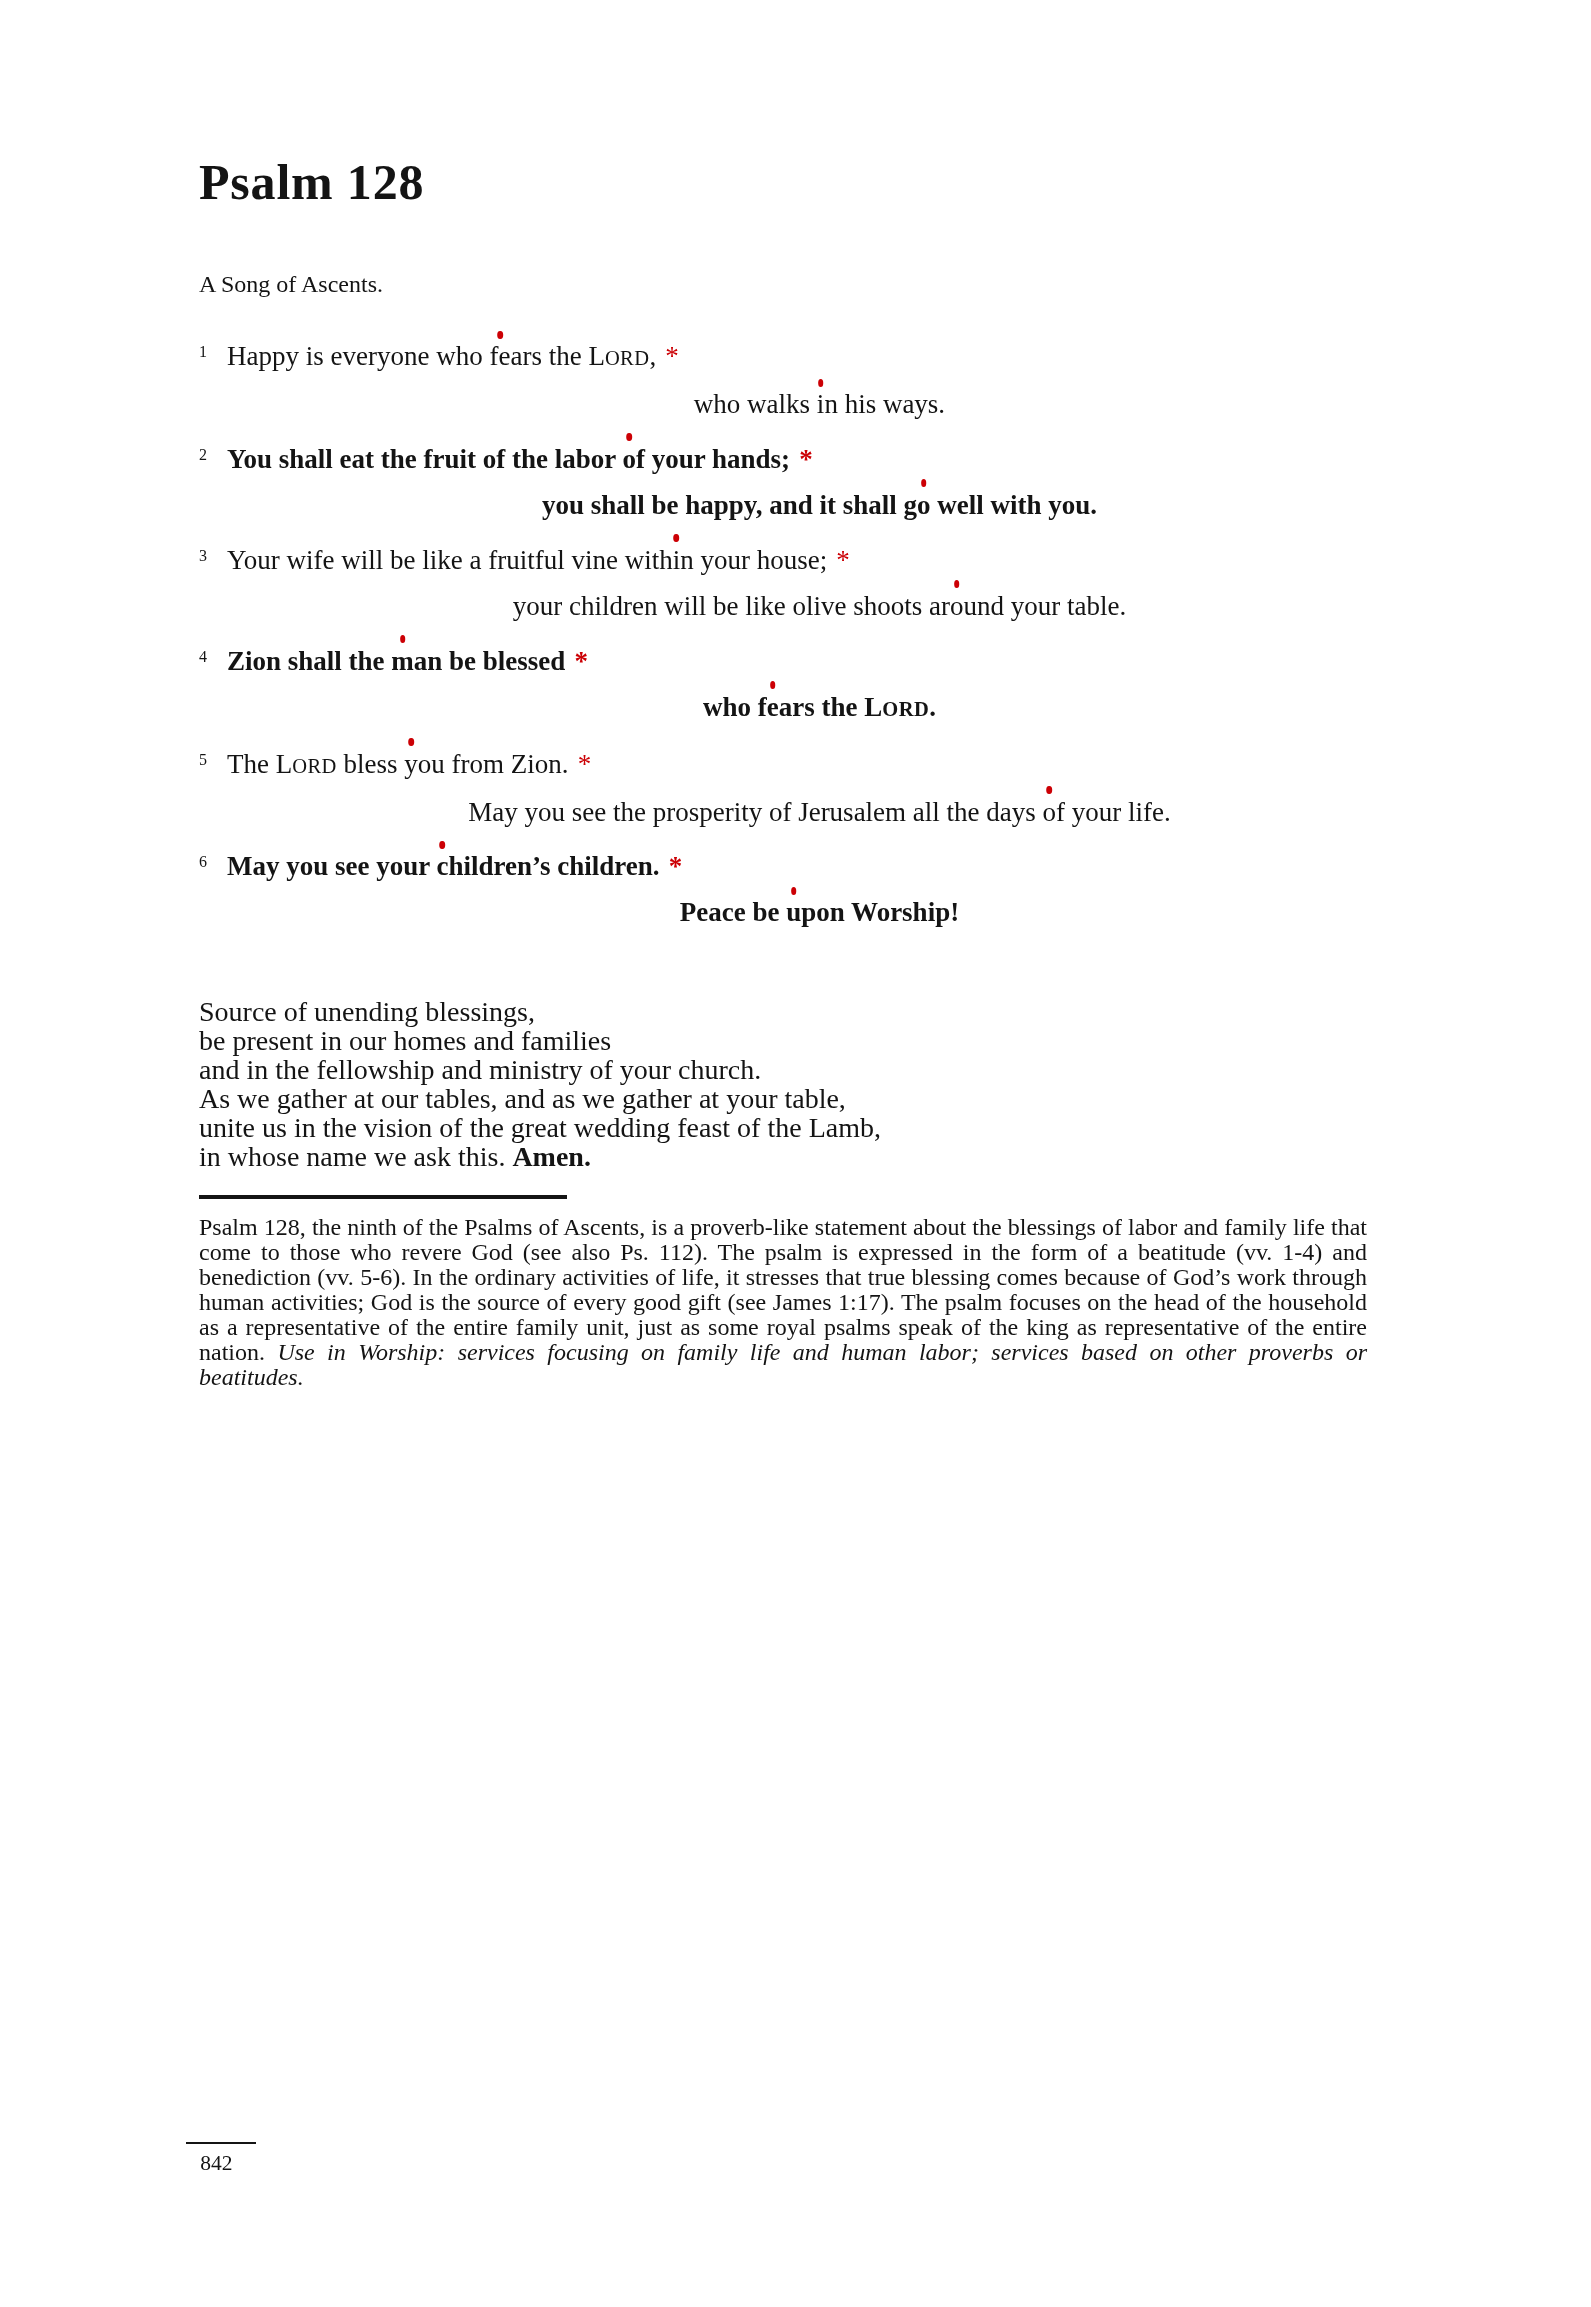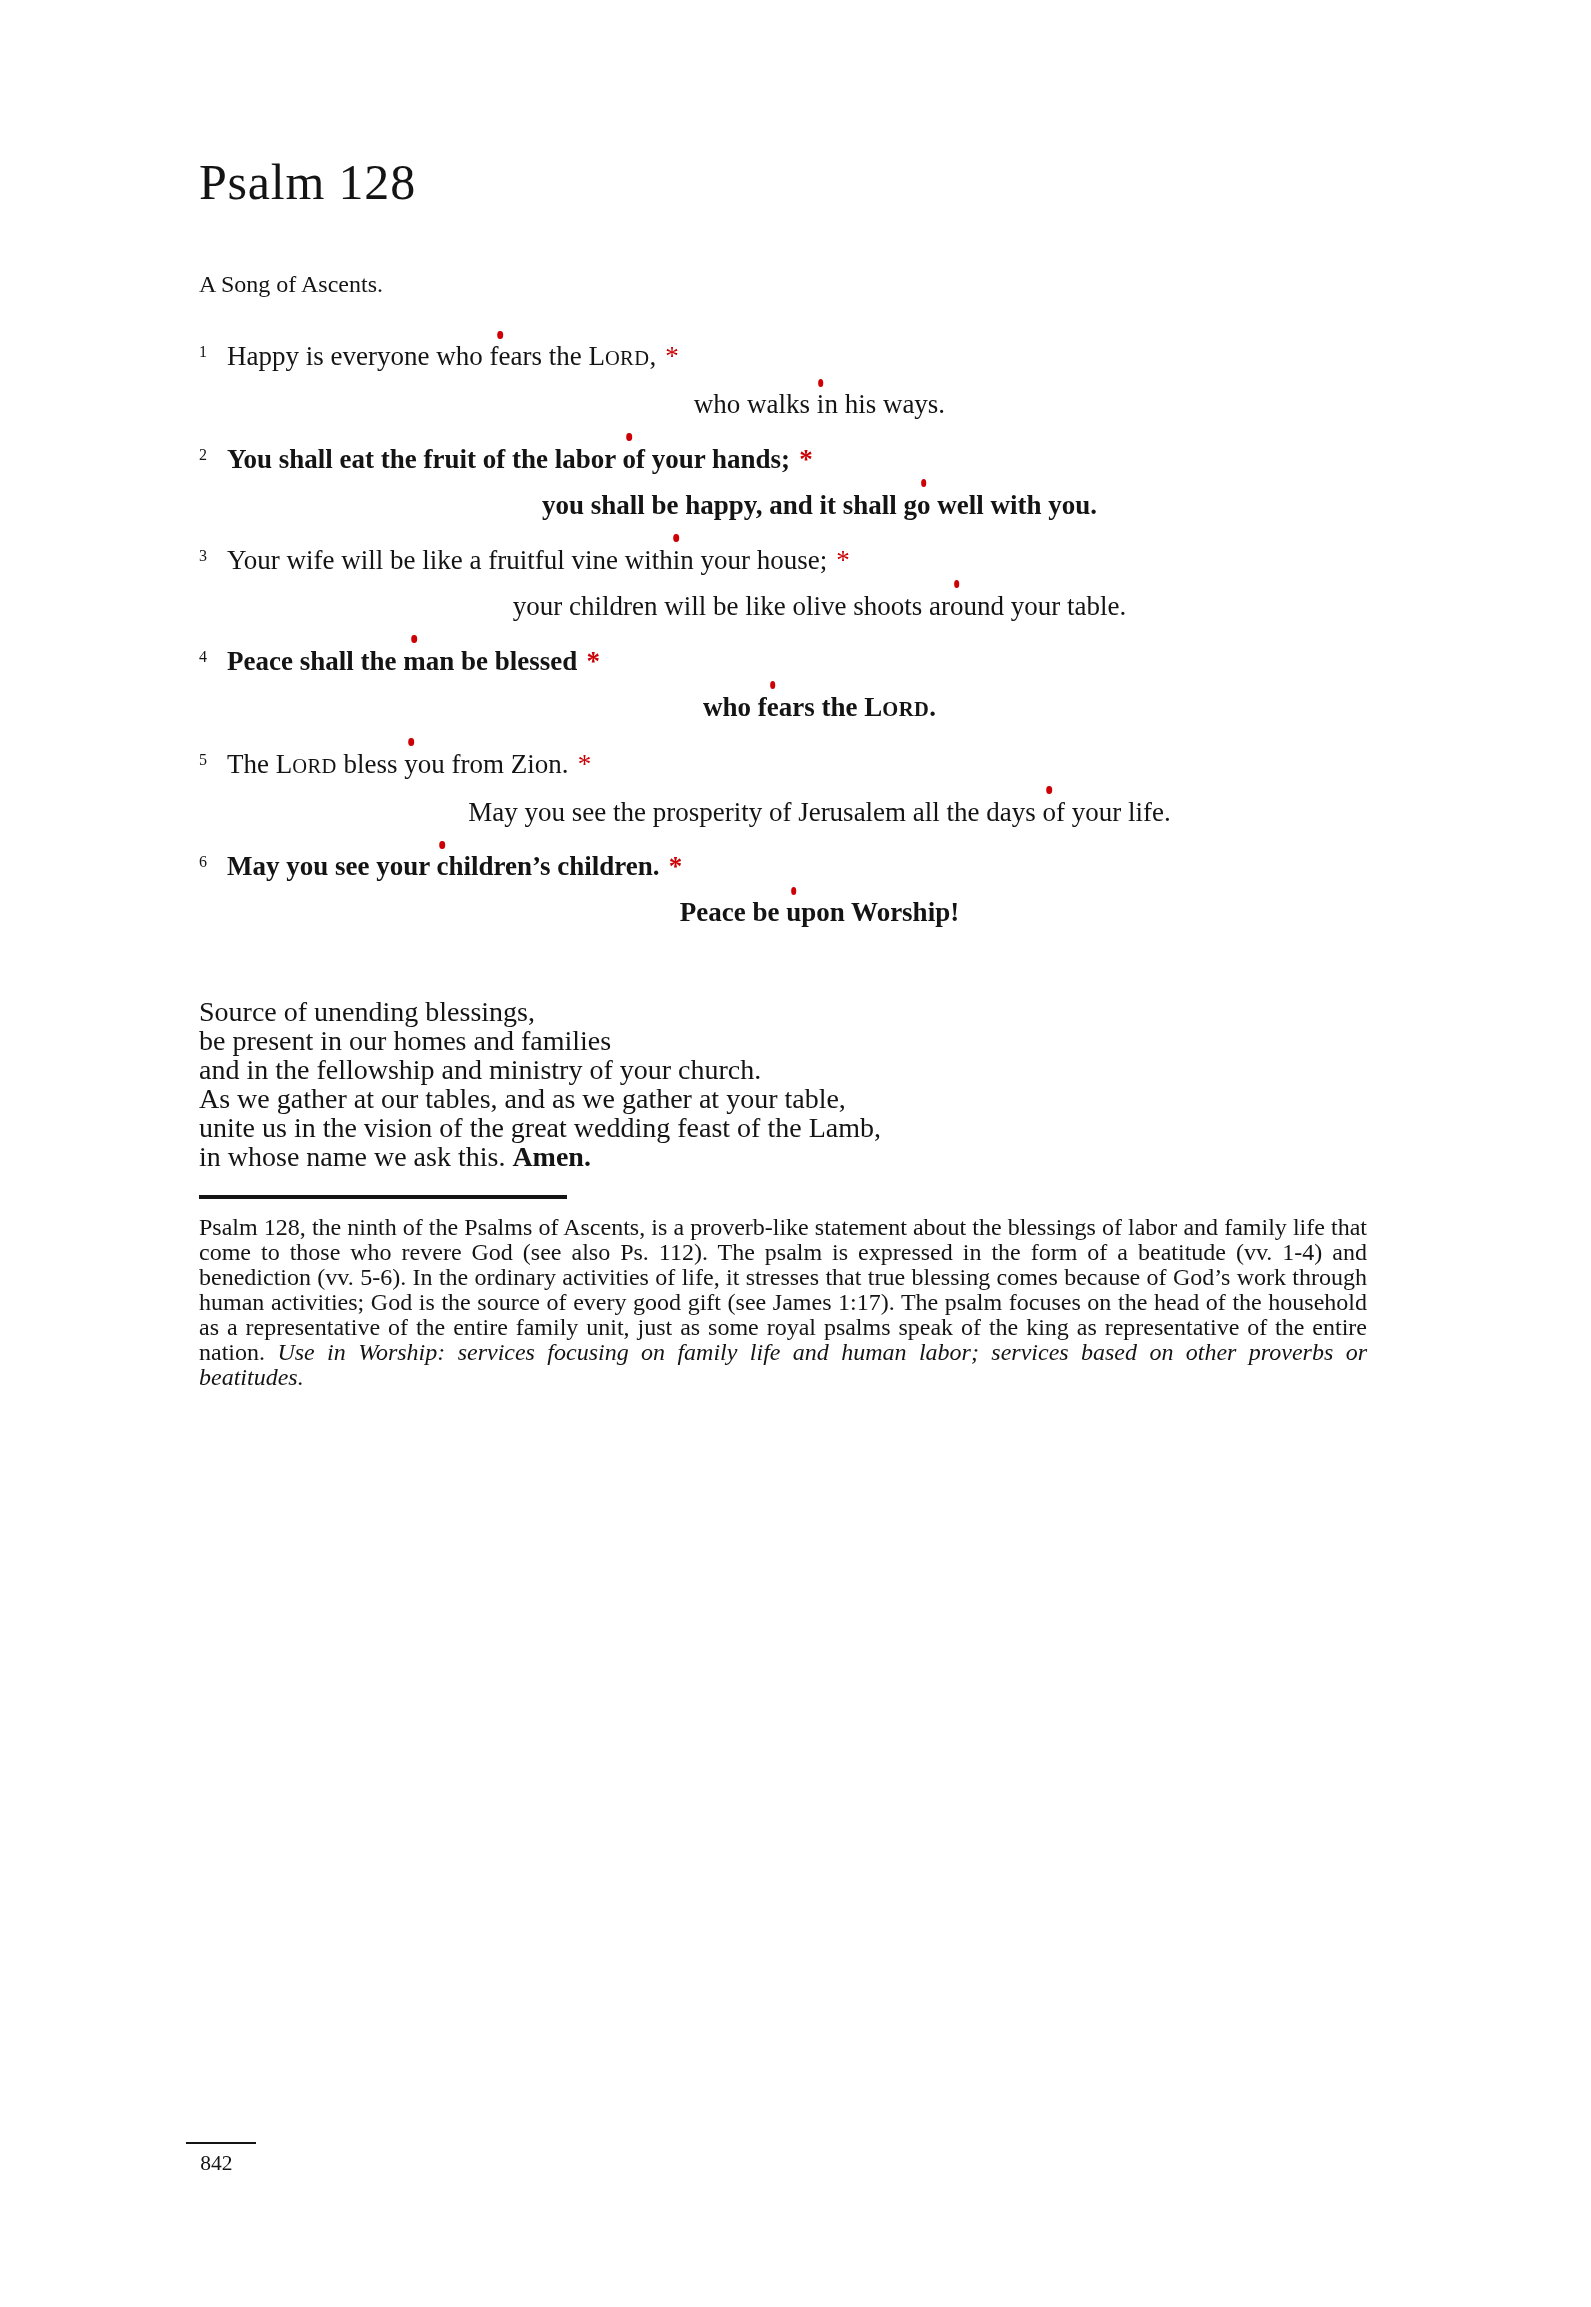--- a/index.html
+++ b/index.html
@@ -8,21 +8,21 @@
   }
   html,body{margin:0;padding:0;}
   body{
     width:1591px;height:2307px;background:#ffffff;
     font-family:"Liberation Serif", serif;color:var(--ink);
   }
   .page{position:relative;width:1591px;height:2307px;overflow:hidden;background:#ffffff;}
   .content{position:absolute;left:199px;top:0;width:1169px;}
 
   .title{
-    font-size:50px;font-weight:normal;line-height:1;
+    font-size:50px;font-weight:bold;line-height:1;
     margin:157px 0 0 0;letter-spacing:0.8px;
   }
   .rubric{
     font-size:24px;line-height:1.1;margin-top:64px;
   }
 
   .verses{margin-top:32px;font-size:27px;}
   .verse{margin-bottom:4.8px;}
   .vline{line-height:46px;white-space:nowrap;}
   .vline.cont{padding-left:72px;text-align:center;}
@@ -70,21 +70,21 @@
         </div>
         <div class="verse bold">
           <div class="vline first"><span class="vnum">2</span><span>You shall eat the fruit of the labor </span><span class="pointed">o<span class="dot"></span></span><span>f your hands; </span><span class="star">*</span></div>
           <div class="vline cont"><span>you shall be happy, and it shall g</span><span class="pointed">o<span class="dot"></span></span><span> well with you.</span></div>
         </div>
         <div class="verse">
           <div class="vline first"><span class="vnum">3</span><span>Your wife will be like a fruitful vine with</span><span class="pointed">i<span class="dot"></span></span><span>n your house; </span><span class="star">*</span></div>
           <div class="vline cont"><span>your children will be like olive shoots ar</span><span class="pointed">o<span class="dot"></span></span><span>und your table.</span></div>
         </div>
         <div class="verse bold">
-          <div class="vline first"><span class="vnum">4</span><span>Peace shall the </span><span class="pointed">m<span class="dot"></span></span><span>an be blessed </span><span class="star">*</span></div>
+          <div class="vline first"><span class="vnum">4</span><span>Zion shall the </span><span class="pointed">m<span class="dot"></span></span><span>an be blessed </span><span class="star">*</span></div>
           <div class="vline cont"><span>who f</span><span class="pointed">e<span class="dot"></span></span><span>ars the </span><span>L<span class="sc">ORD</span></span><span>.</span></div>
         </div>
         <div class="verse">
           <div class="vline first"><span class="vnum">5</span><span>The </span><span>L<span class="sc">ORD</span></span><span> bless </span><span class="pointed">y<span class="dot"></span></span><span>ou from Zion. </span><span class="star">*</span></div>
           <div class="vline cont"><span>May you see the prosperity of Jerusalem all the days </span><span class="pointed">o<span class="dot"></span></span><span>f your life.</span></div>
         </div>
         <div class="verse bold">
           <div class="vline first"><span class="vnum">6</span><span>May you see your </span><span class="pointed">c<span class="dot"></span></span><span>hildren’s children. </span><span class="star">*</span></div>
           <div class="vline cont"><span>Peace be </span><span class="pointed">u<span class="dot"></span></span><span>pon Worship!</span></div>
         </div>

